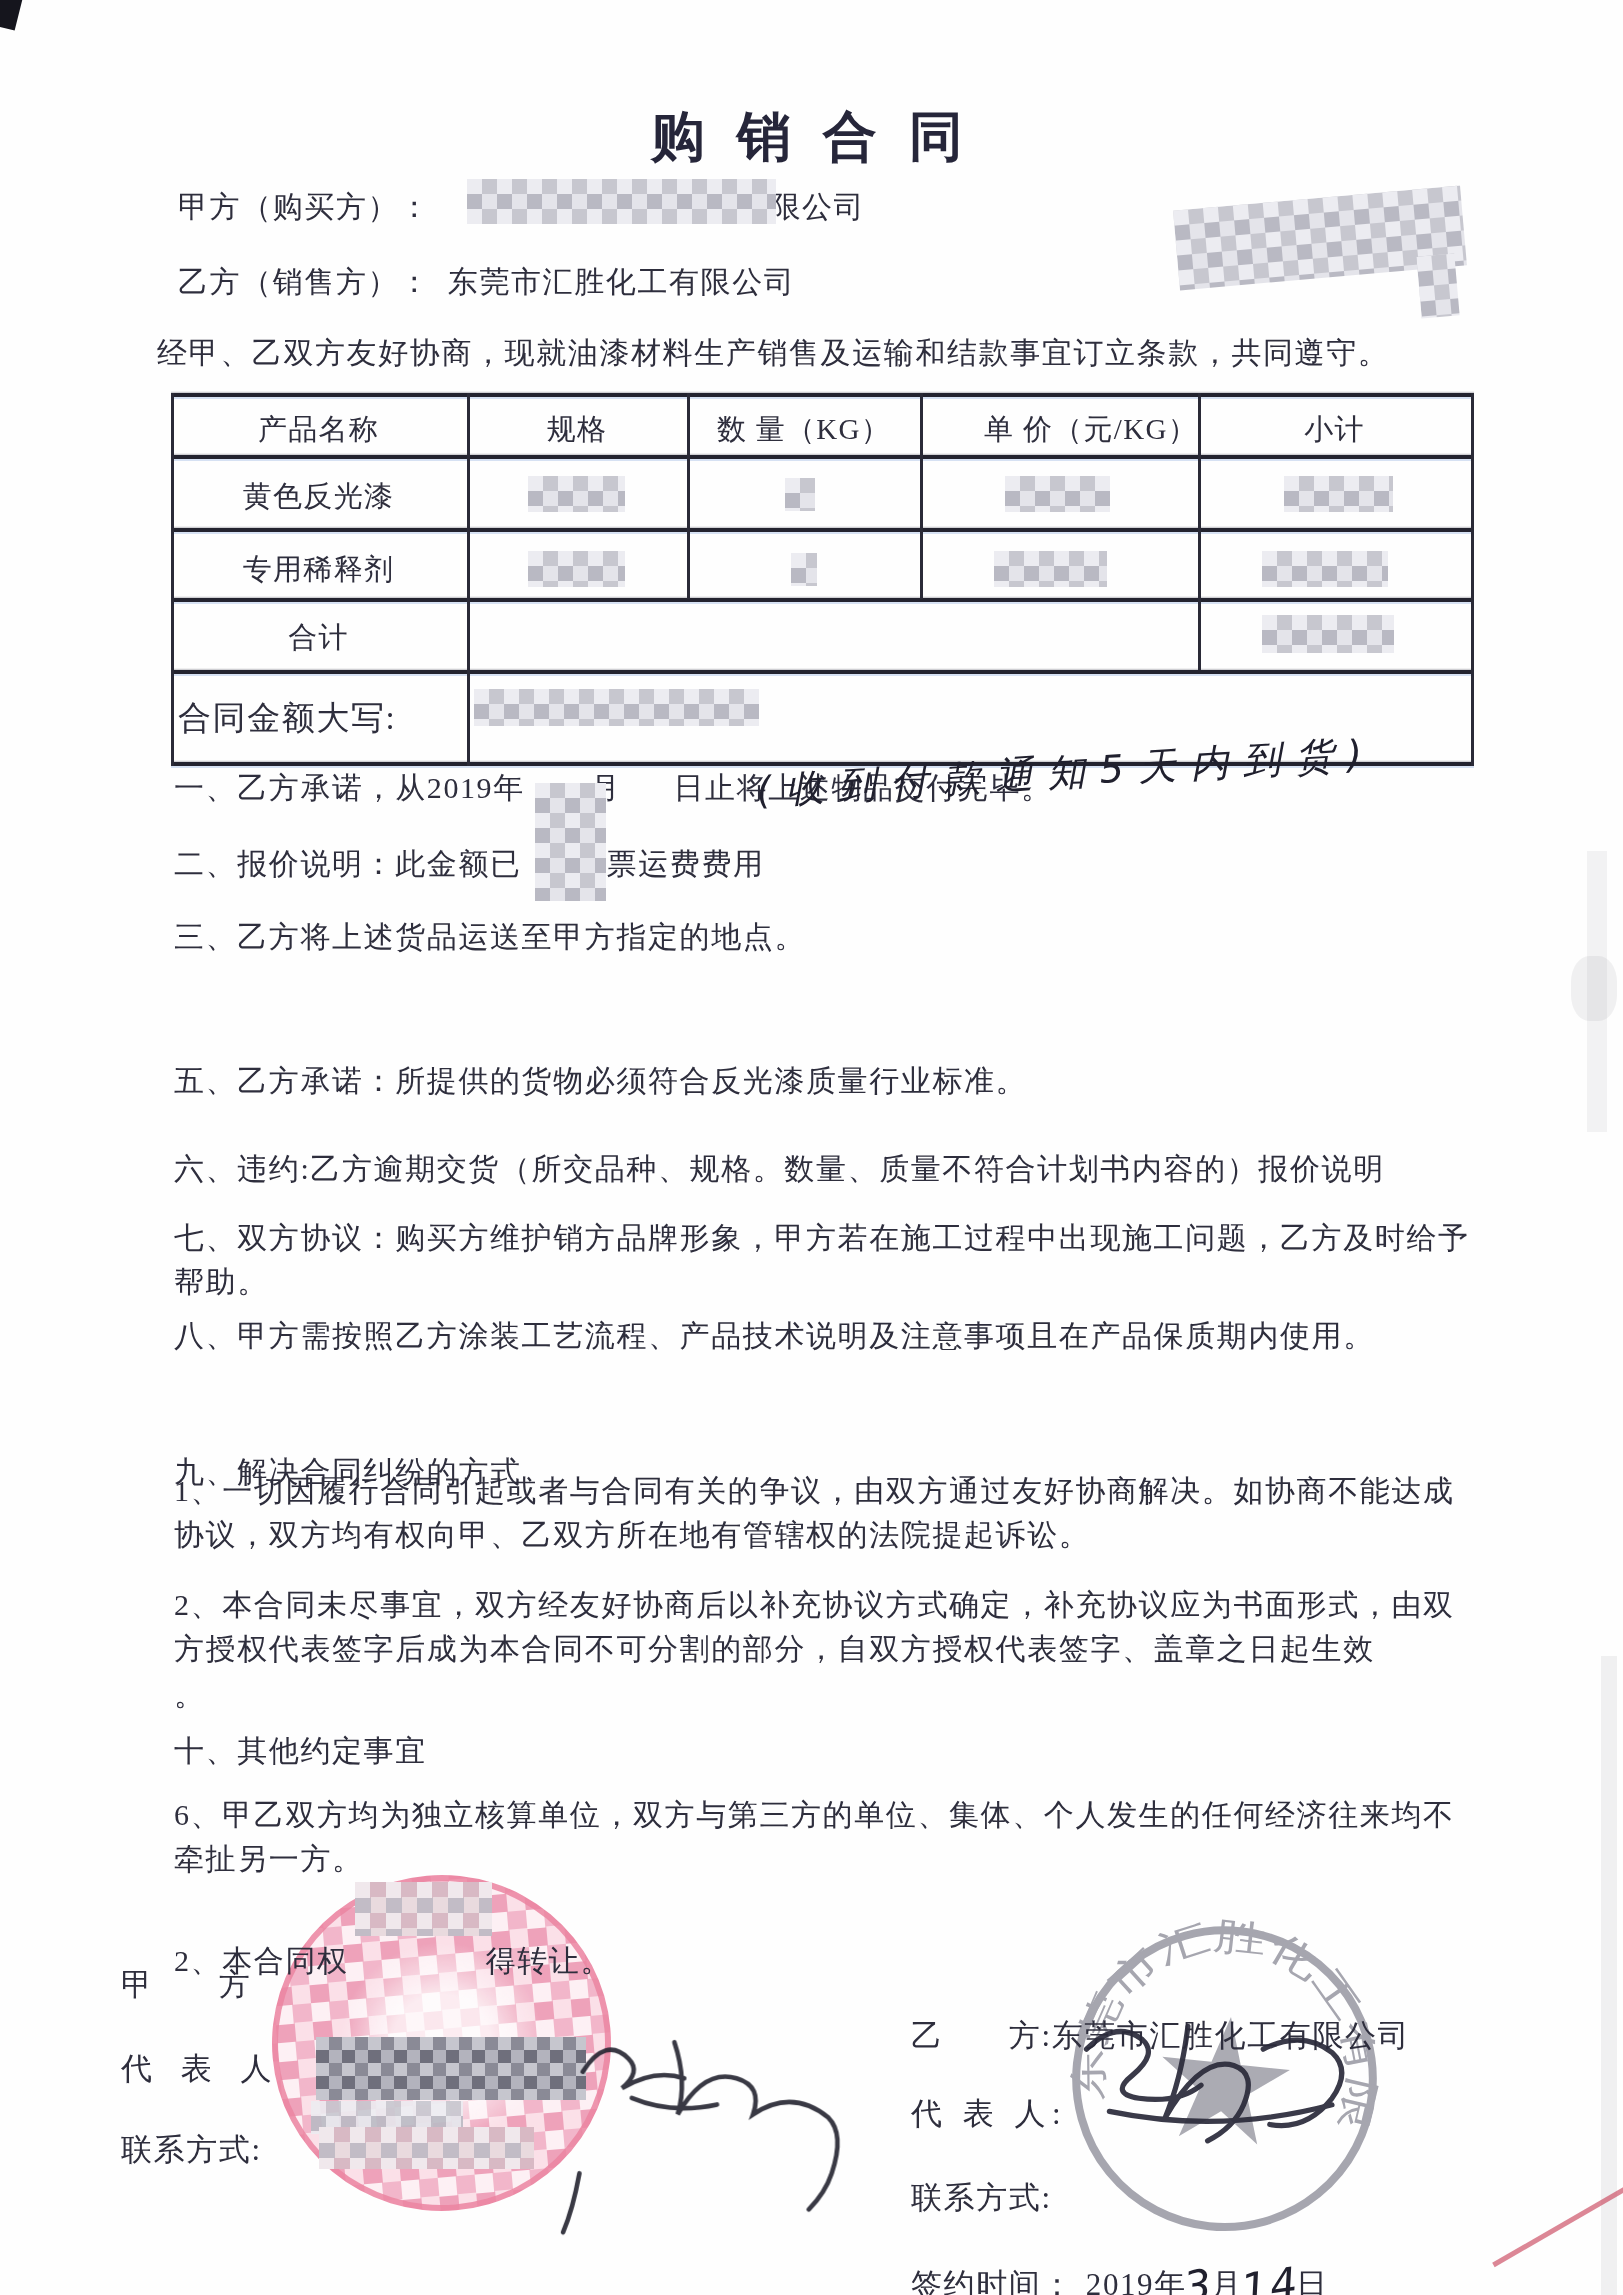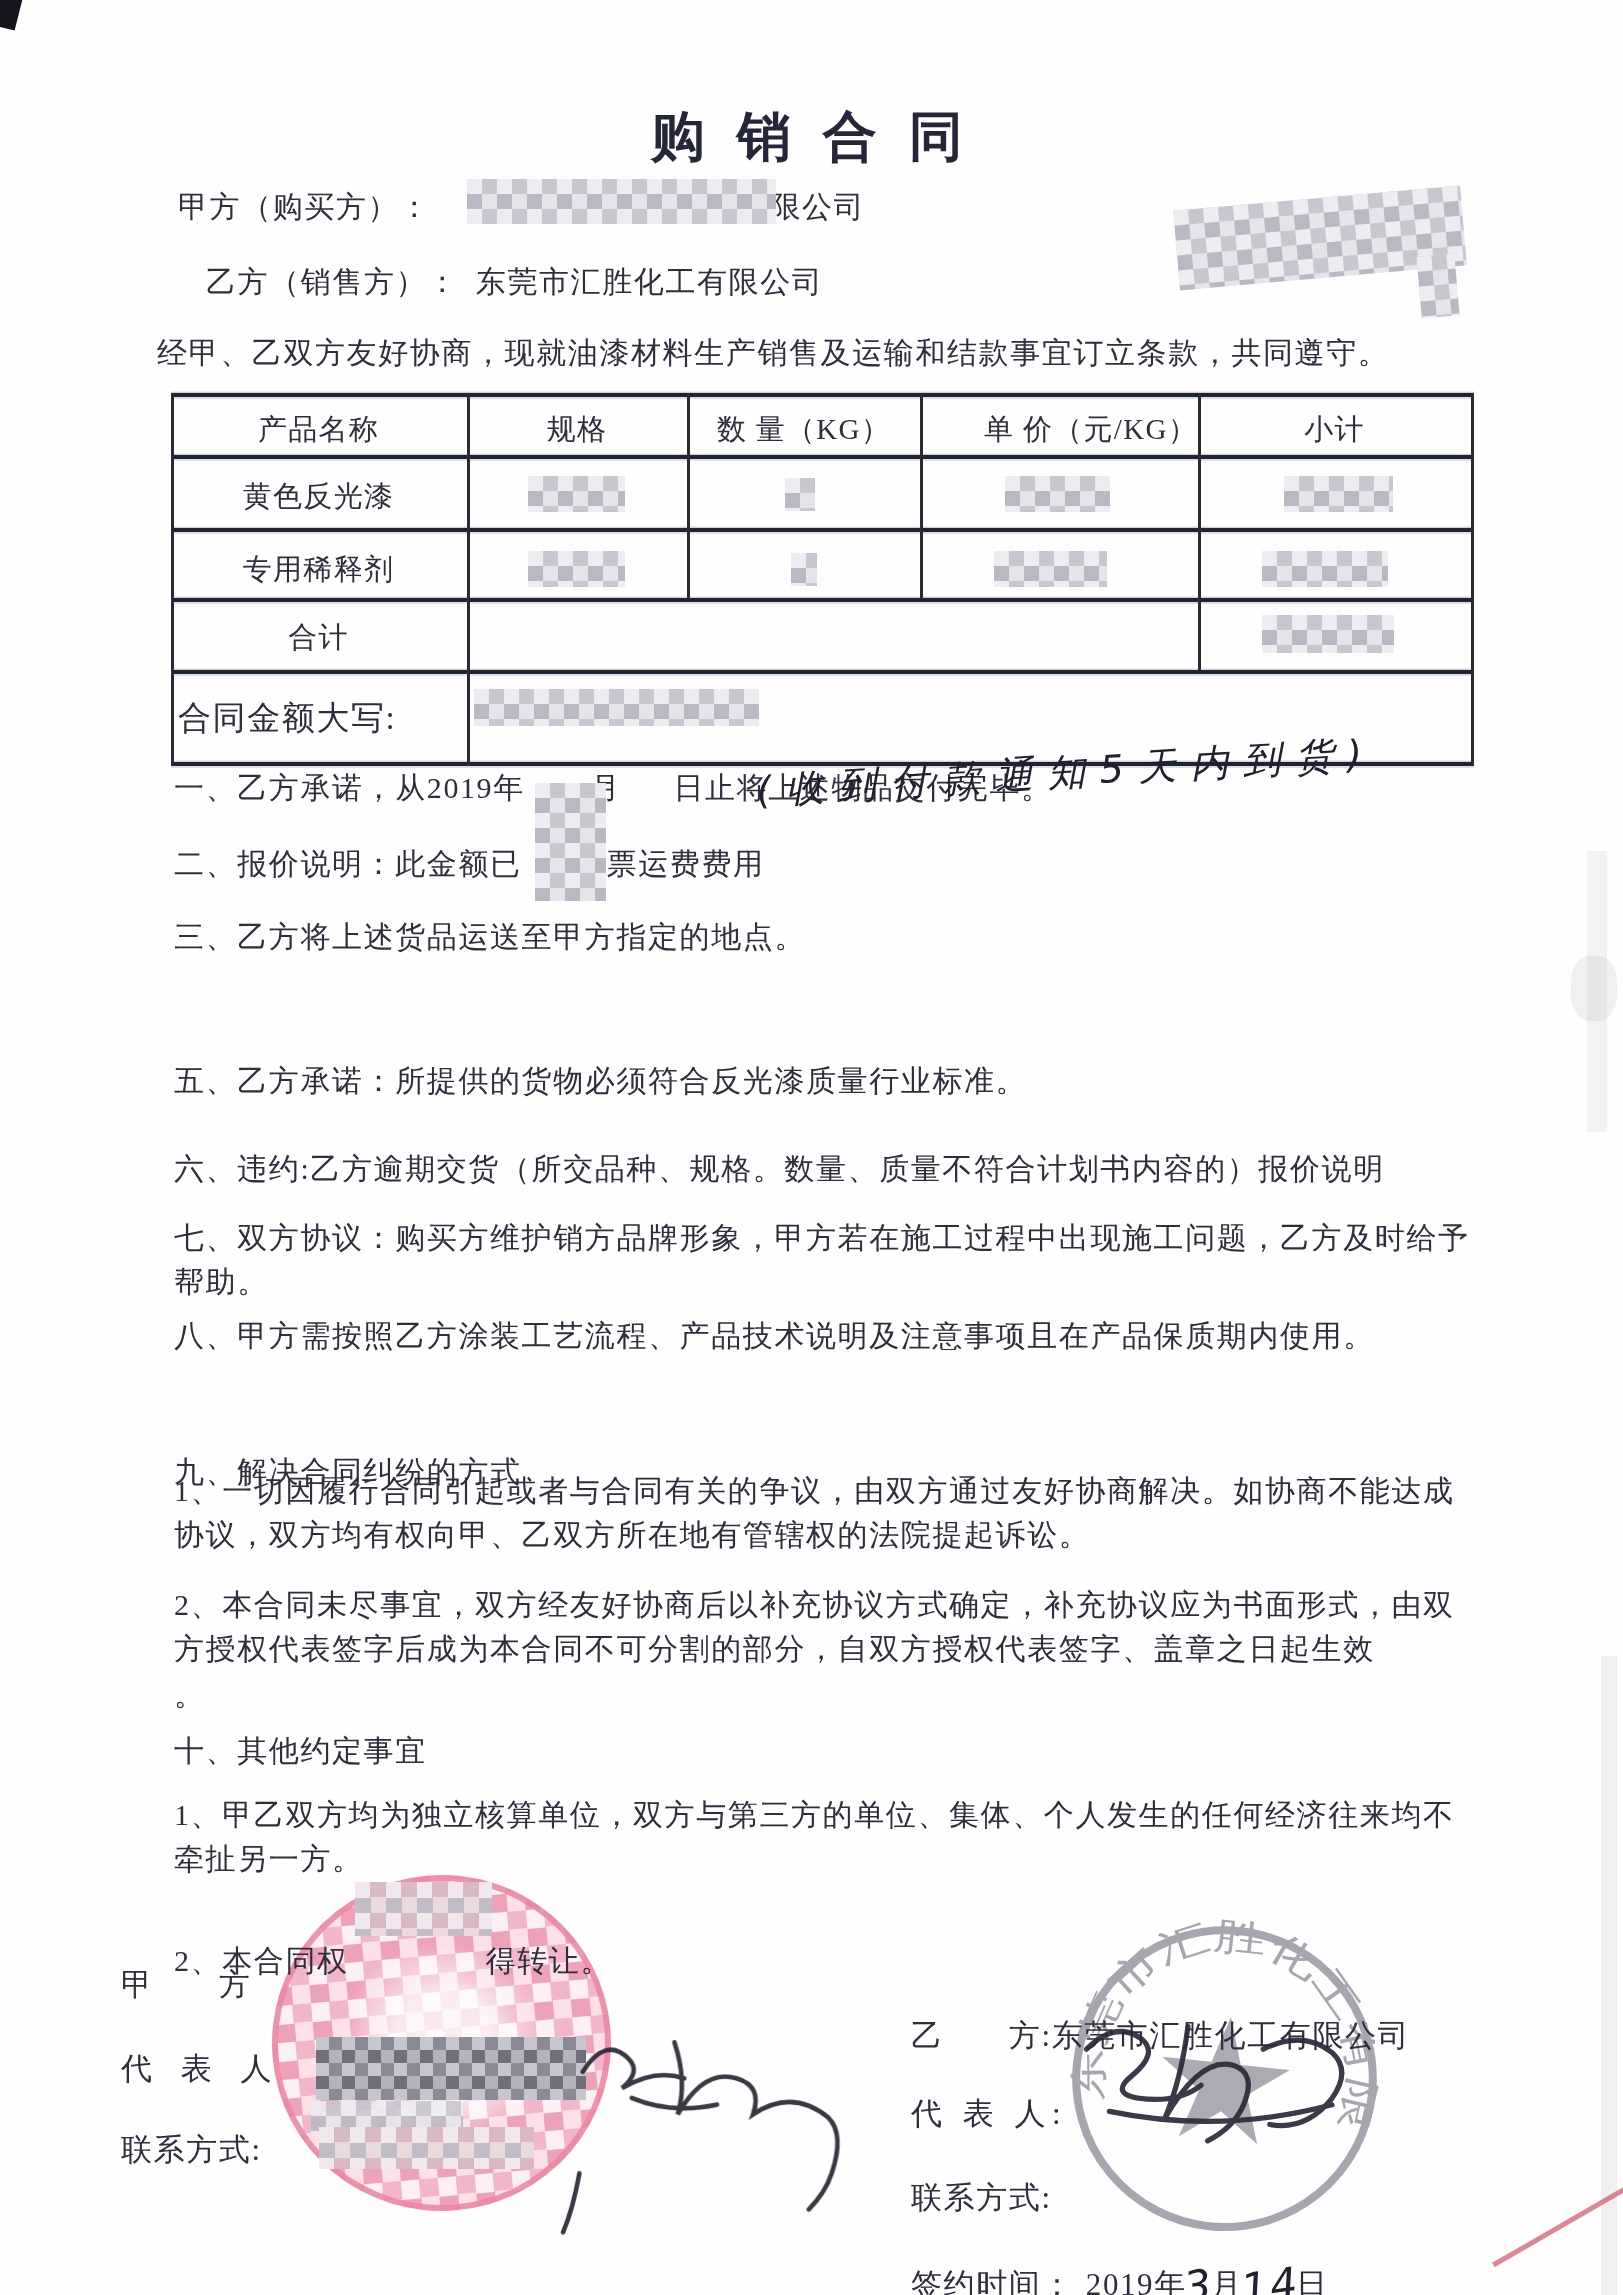--- a/index.html
+++ b/index.html
@@ -44,21 +44,21 @@
   <div class="t title" style="left:50%;top:98px;transform:translateX(-50%);white-space:nowrap;">购 销 合 同</div>
 
   <div class="mosaic mz-gray" style="left:1176px;top:198px;width:288px;height:80px;transform:rotate(-5deg);"></div>
   <div class="mosaic mz-gray" style="left:1419px;top:255px;width:38px;height:62px;transform:rotate(-5deg);"></div>
 
   <div class="t nowrap" style="left:178px;top:185px;">
     <span>甲方（购买方）：</span><span class="gap" style="width:308px;"></span><span>有限公司</span>
   </div>
   <div class="mosaic mz-gray" style="left:467px;top:179px;width:309px;height:45px;"></div>
 
-  <div class="t nowrap" style="left:178px;top:260px;margin-left:28px;">
+  <div class="t nowrap" style="left:178px;top:260px;">
     <span>乙方（销售方）：</span><span style="display:inline-block;width:17px;"></span><span>东莞市汇胜化工有限公司</span>
   </div>
 
   <div class="t nowrap" style="left:157px;top:331px;">经甲、乙双方友好协商，现就油漆材料生产销售及运输和结款事宜订立条款，共同遵守。</div>
 
   <div class="hline" style="left:171px;top:393px;width:1303px;"></div>
   <div class="hline" style="left:171px;top:455px;width:1303px;"></div>
   <div class="hline" style="left:171px;top:528px;width:1303px;"></div>
   <div class="hline" style="left:171px;top:598px;width:1303px;"></div>
   <div class="hline" style="left:171px;top:670px;width:1303px;"></div>
@@ -108,21 +108,21 @@
   <div class="t nowrap" style="left:174px;top:915px;">三、乙方将上述货品运送至甲方指定的地点。</div>
   <div class="t nowrap" style="left:174px;top:1059px;">五、乙方承诺：所提供的货物必须符合反光漆质量行业标准。</div>
   <div class="t nowrap" style="left:174px;top:1147px;">六、违约:乙方逾期交货（所交品种、规格。数量、质量不符合计划书内容的）报价说明</div>
   <div class="t para" style="left:174px;top:1216px;">七、双方协议：购买方维护销方品牌形象，甲方若在施工过程中出现施工问题，乙方及时给予帮助。</div>
   <div class="t nowrap" style="left:174px;top:1314px;">八、甲方需按照乙方涂装工艺流程、产品技术说明及注意事项且在产品保质期内使用。</div>
   <div class="t nowrap" style="left:174px;top:1450px;">九、解决合同纠纷的方式</div>
   <div class="t para" style="left:174px;top:1469px;">1、一切因履行合同引起或者与合同有关的争议，由双方通过友好协商解决。如协商不能达成协议，双方均有权向甲、乙双方所在地有管辖权的法院提起诉讼。</div>
   <div class="t para" style="left:174px;top:1583px;">2、本合同未尽事宜，双方经友好协商后以补充协议方式确定，补充协议应为书面形式，由双方授权代表签字后成为本合同不可分割的部分，自双方授权代表签字、盖章之日起生效</div>
   <div class="t nowrap" style="left:174px;top:1673px;">。</div>
   <div class="t nowrap" style="left:174px;top:1729px;">十、其他约定事宜</div>
-  <div class="t para" style="left:174px;top:1793px;">1、甲乙双方均为独立核算单位，双方与第三方的单位、集体、个人发生的任何经济往来均不牵扯另一方。</div>
+  <div class="t para" style="left:174px;top:1793px;">6、甲乙双方均为独立核算单位，双方与第三方的单位、集体、个人发生的任何经济往来均不牵扯另一方。</div>
 
   <div class="t nowrap z5" style="left:174px;top:1895px;">
     <span>2、本合同权</span><span class="gap" style="width:137px;"></span><span>得转让。</span>
   </div>
   <div class="mosaic mz-pinkgray" style="left:355px;top:1882px;width:137px;height:54px;"></div>
 
   <div class="stampA"></div>
   <div class="mosaic mz-dark" style="left:316px;top:2037px;width:270px;height:63px;"></div>
   <div class="mosaic mz-gray" style="left:311px;top:2101px;width:152px;height:33px;opacity:.9;"></div>
   <div class="mosaic mz-pinkgray" style="left:319px;top:2127px;width:215px;height:42px;"></div>

